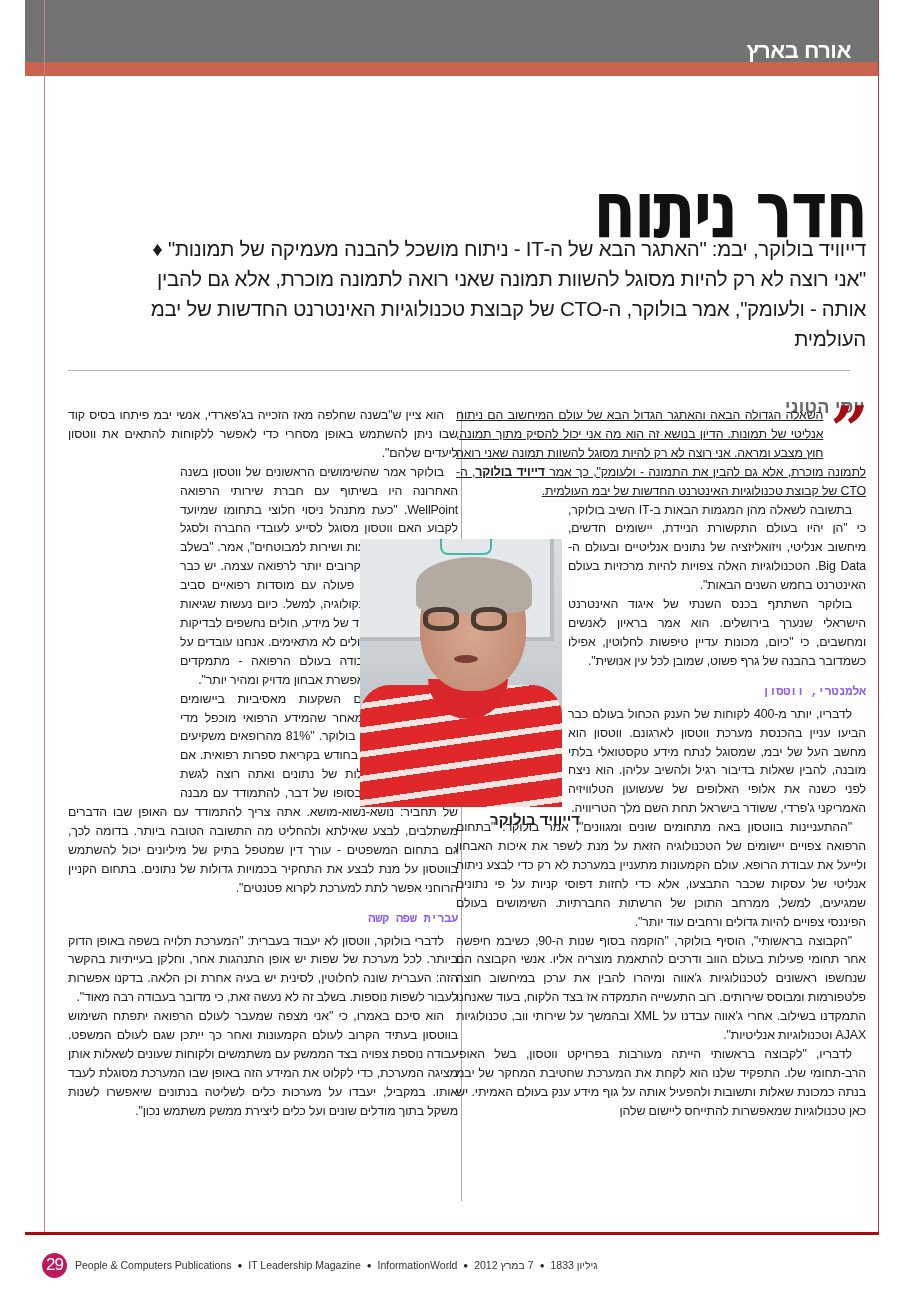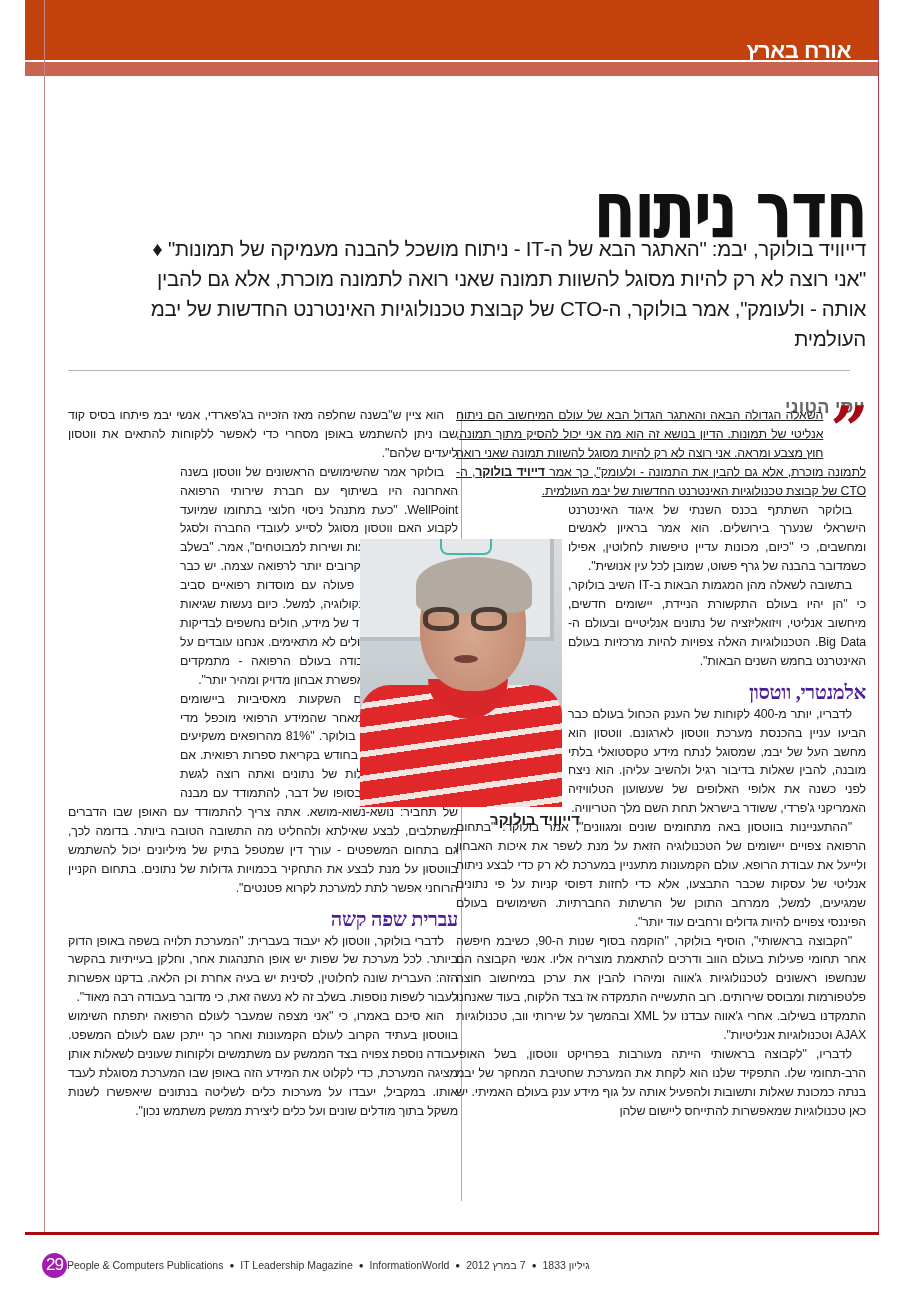--- a/index.html
+++ b/index.html
@@ -4,22 +4,22 @@
   <style>
     * { box-sizing: border-box; margin: 0; padding: 0; }
     html, body { width: 900px; height: 1293px; background: #ffffff; overflow: hidden; }
     body { position: relative; font-family: "Liberation Sans", sans-serif; color: #1e1e1e; }
 
     .page-frame {
       position: absolute; left: 44px; top: 0; width: 835px; height: 1235px;
       border-left: 1px solid #c7838a; border-right: 1px solid #b03a44;
     }
     .top-band {
-      position: absolute; left: 25px; top: 0; width: 854px; height: 60px;
-      background: #c2410c;
+      position: absolute; left: 25px; top: 0; width: 854px; height: 76px;
+      background: #737373;
     }
     .section-label {
       position: absolute; right: 28px; top: 38px; color: #ffffff;
       font-family: "Liberation Sans", sans-serif; font-weight: bold; font-size: 22px;
       direction: rtl; letter-spacing: -0.5px;
     }
     .salmon-band {
       position: absolute; left: 25px; top: 62px; width: 854px; height: 14px;
       background: #c96450;
     }
@@ -68,22 +68,22 @@
       font-weight: bold; font-size: 64px; line-height: 44px; height: 40px;
       margin-left: 6px; margin-top: 2px; transform: skewX(-8deg);
     }
     .pull-quote p { text-indent: 0; text-decoration: underline; }
 
     .photo-float-right-col {
       float: left; width: 130px; height: 314px; margin-right: 6px;
     }
 
     .section-h {
-      font-family: Liberation Serif, serif; font-weight: bold; font-size: 20px;
-      line-height: 22px; color: #4c1d95; margin: 10px 0 2px; text-indent: 0 !important;
+      font-family: Liberation Mono, monospace; font-weight: bold; font-size: 12px;
+      line-height: 22px; color: #8b5cf6; margin: 10px 0 2px; text-indent: 0 !important;
       letter-spacing: -0.3px;
     }
 
     .photo {
       position: absolute; left: 360px; top: 539px; width: 202px; height: 268px;
       overflow: hidden; background: #cdd3d6;
     }
     .photo .wall { position: absolute; left: 0; top: 0; width: 202px; height: 268px; background: linear-gradient(180deg,#d9dedf 0%,#c9cfd3 45%,#aeb5ba 100%); }
     .photo .board { position: absolute; left: 0; top: 0; width: 194px; height: 102px; background: #e4e8ea; border-bottom: 4px solid #b9bec2; border-right: 4px solid #b9bec2; }
     .photo .scribble { position: absolute; left: 80px; top: 0; width: 52px; height: 16px; border: 2px solid #46b8a8; border-top: none; border-radius: 0 0 8px 8px; }
@@ -101,23 +101,23 @@
     .photo-caption {
       position: absolute; left: 490px; top: 811px; direction: rtl;
       font-family: "Liberation Sans", sans-serif; font-weight: bold; font-size: 15px; color: #222;
     }
 
     .footer {
       position: absolute; left: 42px; top: 1252px; height: 26px; display: flex; align-items: center;
       font-family: "Liberation Sans", sans-serif; font-size: 10.5px; color: #333;
     }
     .page-num {
-      width: 25px; height: 25px; border-radius: 50%; background: #a21caf; color: #fff;
+      width: 25px; height: 25px; border-radius: 50%; background: #be185d; color: #fff;
       font-size: 17px; letter-spacing: -1px; display: flex; align-items: center; justify-content: center;
-      margin-right: 0;
+      margin-right: 8px;
     }
     .footer .sep { font-size: 8px; margin: 0 6px; color: #222; }
     .footer .heb { direction: rtl; unicode-bidi: isolate; }
   </style>
 </head>
 <body>
 
 <div class="top-band">
   <div class="section-label">אורח בארץ</div>
 </div>
@@ -131,22 +131,22 @@
 
 <div class="col-divider"></div>
 
 <div class="col col-right">
   <div class="photo-float-right-col" style="height:0;width:0;"></div>
   <div class="pull-quote">
     <span class="quote-mark">”</span>
     <p class="noindent"><span>השאלה הגדולה הבאה והאתגר הגדול הבא של עולם המיחשוב הם ניתוח אנליטי של תמונות. הדיון בנושא זה הוא מה אני יכול להסיק מתוך תמונה, חוץ מצבע ומראה. אני רוצה לא רק להיות מסוגל להשוות תמונה שאני רואה לתמונה מוכרת, אלא גם להבין את התמונה - ולעומק", כך אמר </span><b>דייויד בולוקר</b><span>, ה-CTO של קבוצת טכנולוגיות האינטרנט החדשות של יבמ העולמית.</span></p>
   </div>
   <div style="float:left;width:112px;height:316px;"></div>
+  <p>בתשובה לשאלה מהן המגמות הבאות ב-IT השיב בולוקר, כי "הן יהיו בעולם התקשורת הניידת, יישומים חדשים, מיחשוב אנליטי, ויזואליזציה של נתונים אנליטיים ובעולם ה-Big Data. הטכנולוגיות האלה צפויות להיות מרכזיות בעולם האינטרנט בחמש השנים הבאות".</p>
   <p>בולוקר השתתף בכנס השנתי של איגוד האינטרנט הישראלי שנערך בירושלים. הוא אמר בראיון לאנשים ומחשבים, כי "כיום, מכונות עדיין טיפשות לחלוטין, אפילו כשמדובר בהבנה של גרף פשוט, שמובן לכל עין אנושית".</p>
-  <p>בתשובה לשאלה מהן המגמות הבאות ב-IT השיב בולוקר, כי "הן יהיו בעולם התקשורת הניידת, יישומים חדשים, מיחשוב אנליטי, ויזואליזציה של נתונים אנליטיים ובעולם ה-Big Data. הטכנולוגיות האלה צפויות להיות מרכזיות בעולם האינטרנט בחמש השנים הבאות".</p>
   <h3 class="section-h">אלמנטרי, ווטסון</h3>
   <p>לדבריו, יותר מ-400 לקוחות של הענק הכחול בעולם כבר הביעו עניין בהכנסת מערכת ווטסון לארגונם. ווטסון הוא מחשב העל של יבמ, שמסוגל לנתח מידע טקסטואלי בלתי מובנה, להבין שאלות בדיבור רגיל ולהשיב עליהן. הוא ניצח לפני כשנה את אלופי האלופים של שעשועון הטלוויזיה האמריקני ג'פרדי, ששודר בישראל תחת השם מלך הטריוויה.</p>
   <p>"ההתעניינות בווטסון באה מתחומים שונים ומגוונים", אמר בולוקר. "בתחום הרפואה צפויים יישומים של הטכנולוגיה הזאת על מנת לשפר את איכות האבחון ולייעל את עבודת הרופא. עולם הקמעונות מתעניין במערכת לא רק כדי לבצע ניתוח אנליטי של עסקות שכבר התבצעו, אלא כדי לחזות דפוסי קניות על פי נתונים שמגיעים, למשל, ממרחב התוכן של הרשתות החברתיות. השימושים בעולם הפיננסי צפויים להיות גדולים ורחבים עוד יותר".</p>
   <p>"הקבוצה בראשותי", הוסיף בולוקר, "הוקמה בסוף שנות ה-90, כשיבמ חיפשה אחר תחומי פעילות בעולם הווב ודרכים להתאמת מוצריה אליו. אנשי הקבוצה הם שנחשפו ראשונים לטכנולוגיות ג'אווה ומיהרו להבין את ערכן במיחשוב חוצה פלטפורמות ומבוסס שירותים. רוב התעשייה התמקדה אז בצד הלקוח, בעוד שאנחנו התמקדנו בשילוב. אחרי ג'אווה עבדנו על XML ובהמשך על שירותי ווב, טכנולוגיות AJAX וטכנולוגיות אנליטיות".</p>
   <p>לדבריו, "לקבוצה בראשותי הייתה מעורבות בפרויקט ווטסון, בשל האופי הרב-תחומי שלו. התפקיד שלנו הוא לקחת את המערכת שחטיבת המחקר של יבמ בנתה כמכונת שאלות ותשובות ולהפעיל אותה על גוף מידע ענק בעולם האמיתי. יש כאן טכנולוגיות שמאפשרות להתייחס ליישום שלהן</p>
 </div>
 
 <div class="col col-left">
   <p>הוא ציין ש"בשנה שחלפה מאז הזכייה בג'פארדי, אנשי יבמ פיתחו בסיס קוד שבו ניתן להשתמש באופן מסחרי כדי לאפשר ללקוחות להתאים את ווטסון ליעדים שלהם".</p>
   <div style="float:left;width:112px;height:300px;margin-top:38px;"></div>

